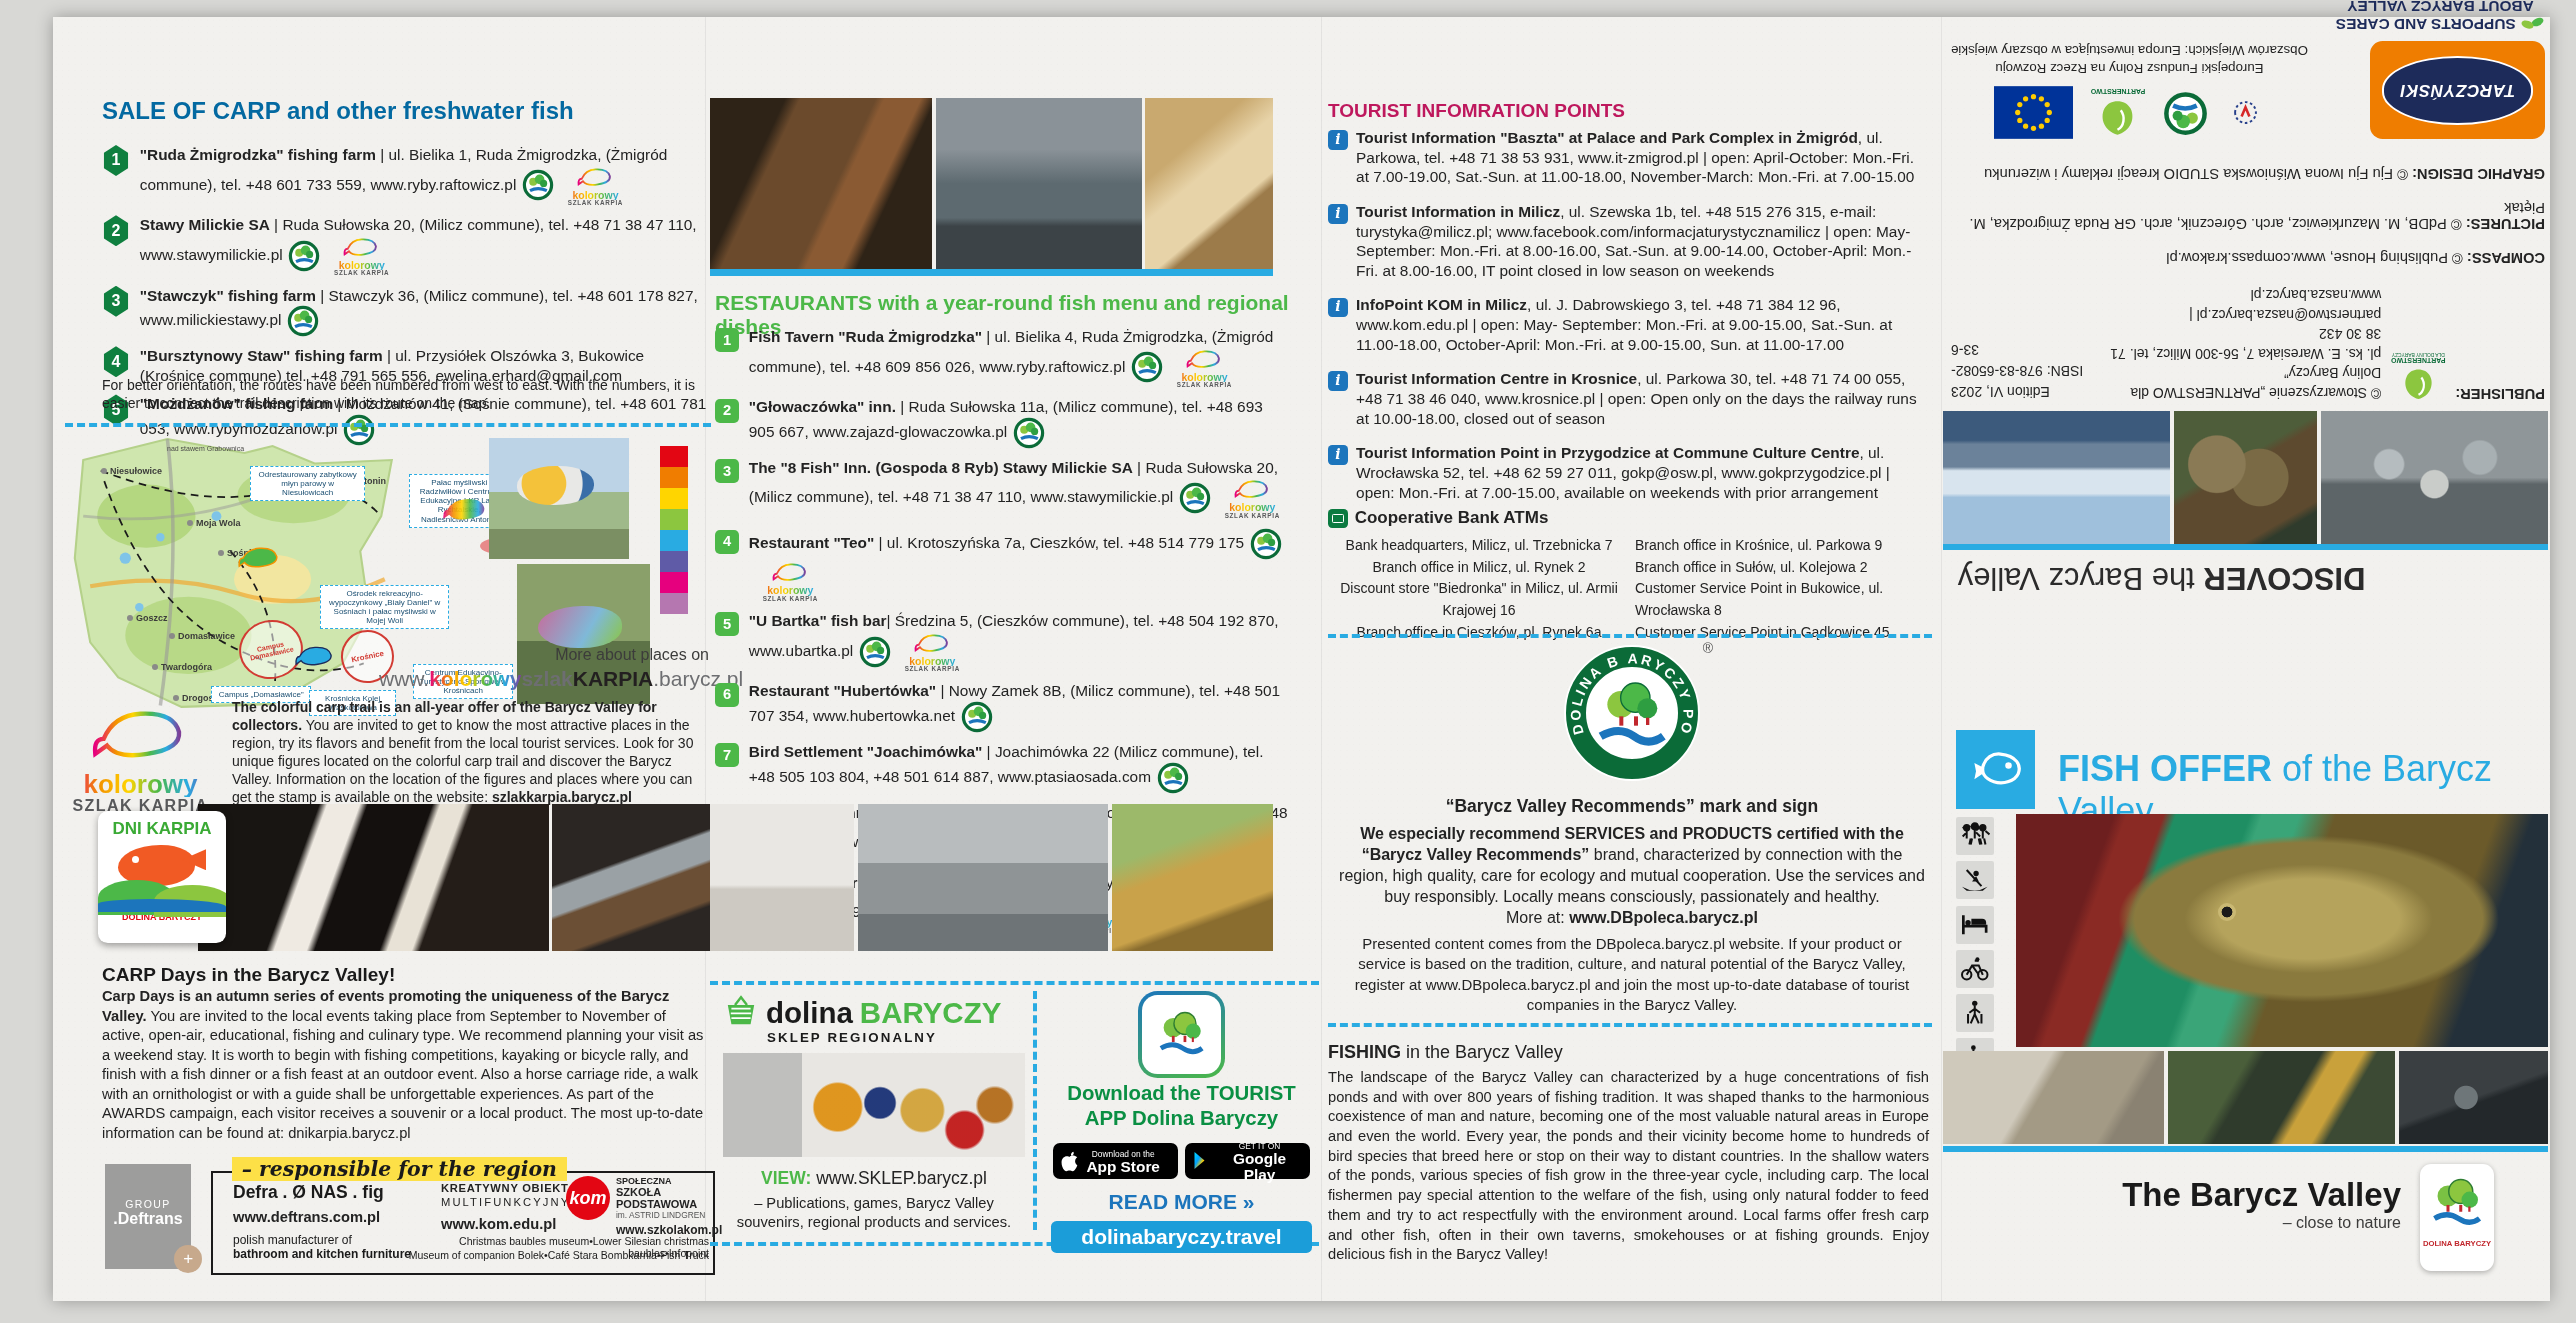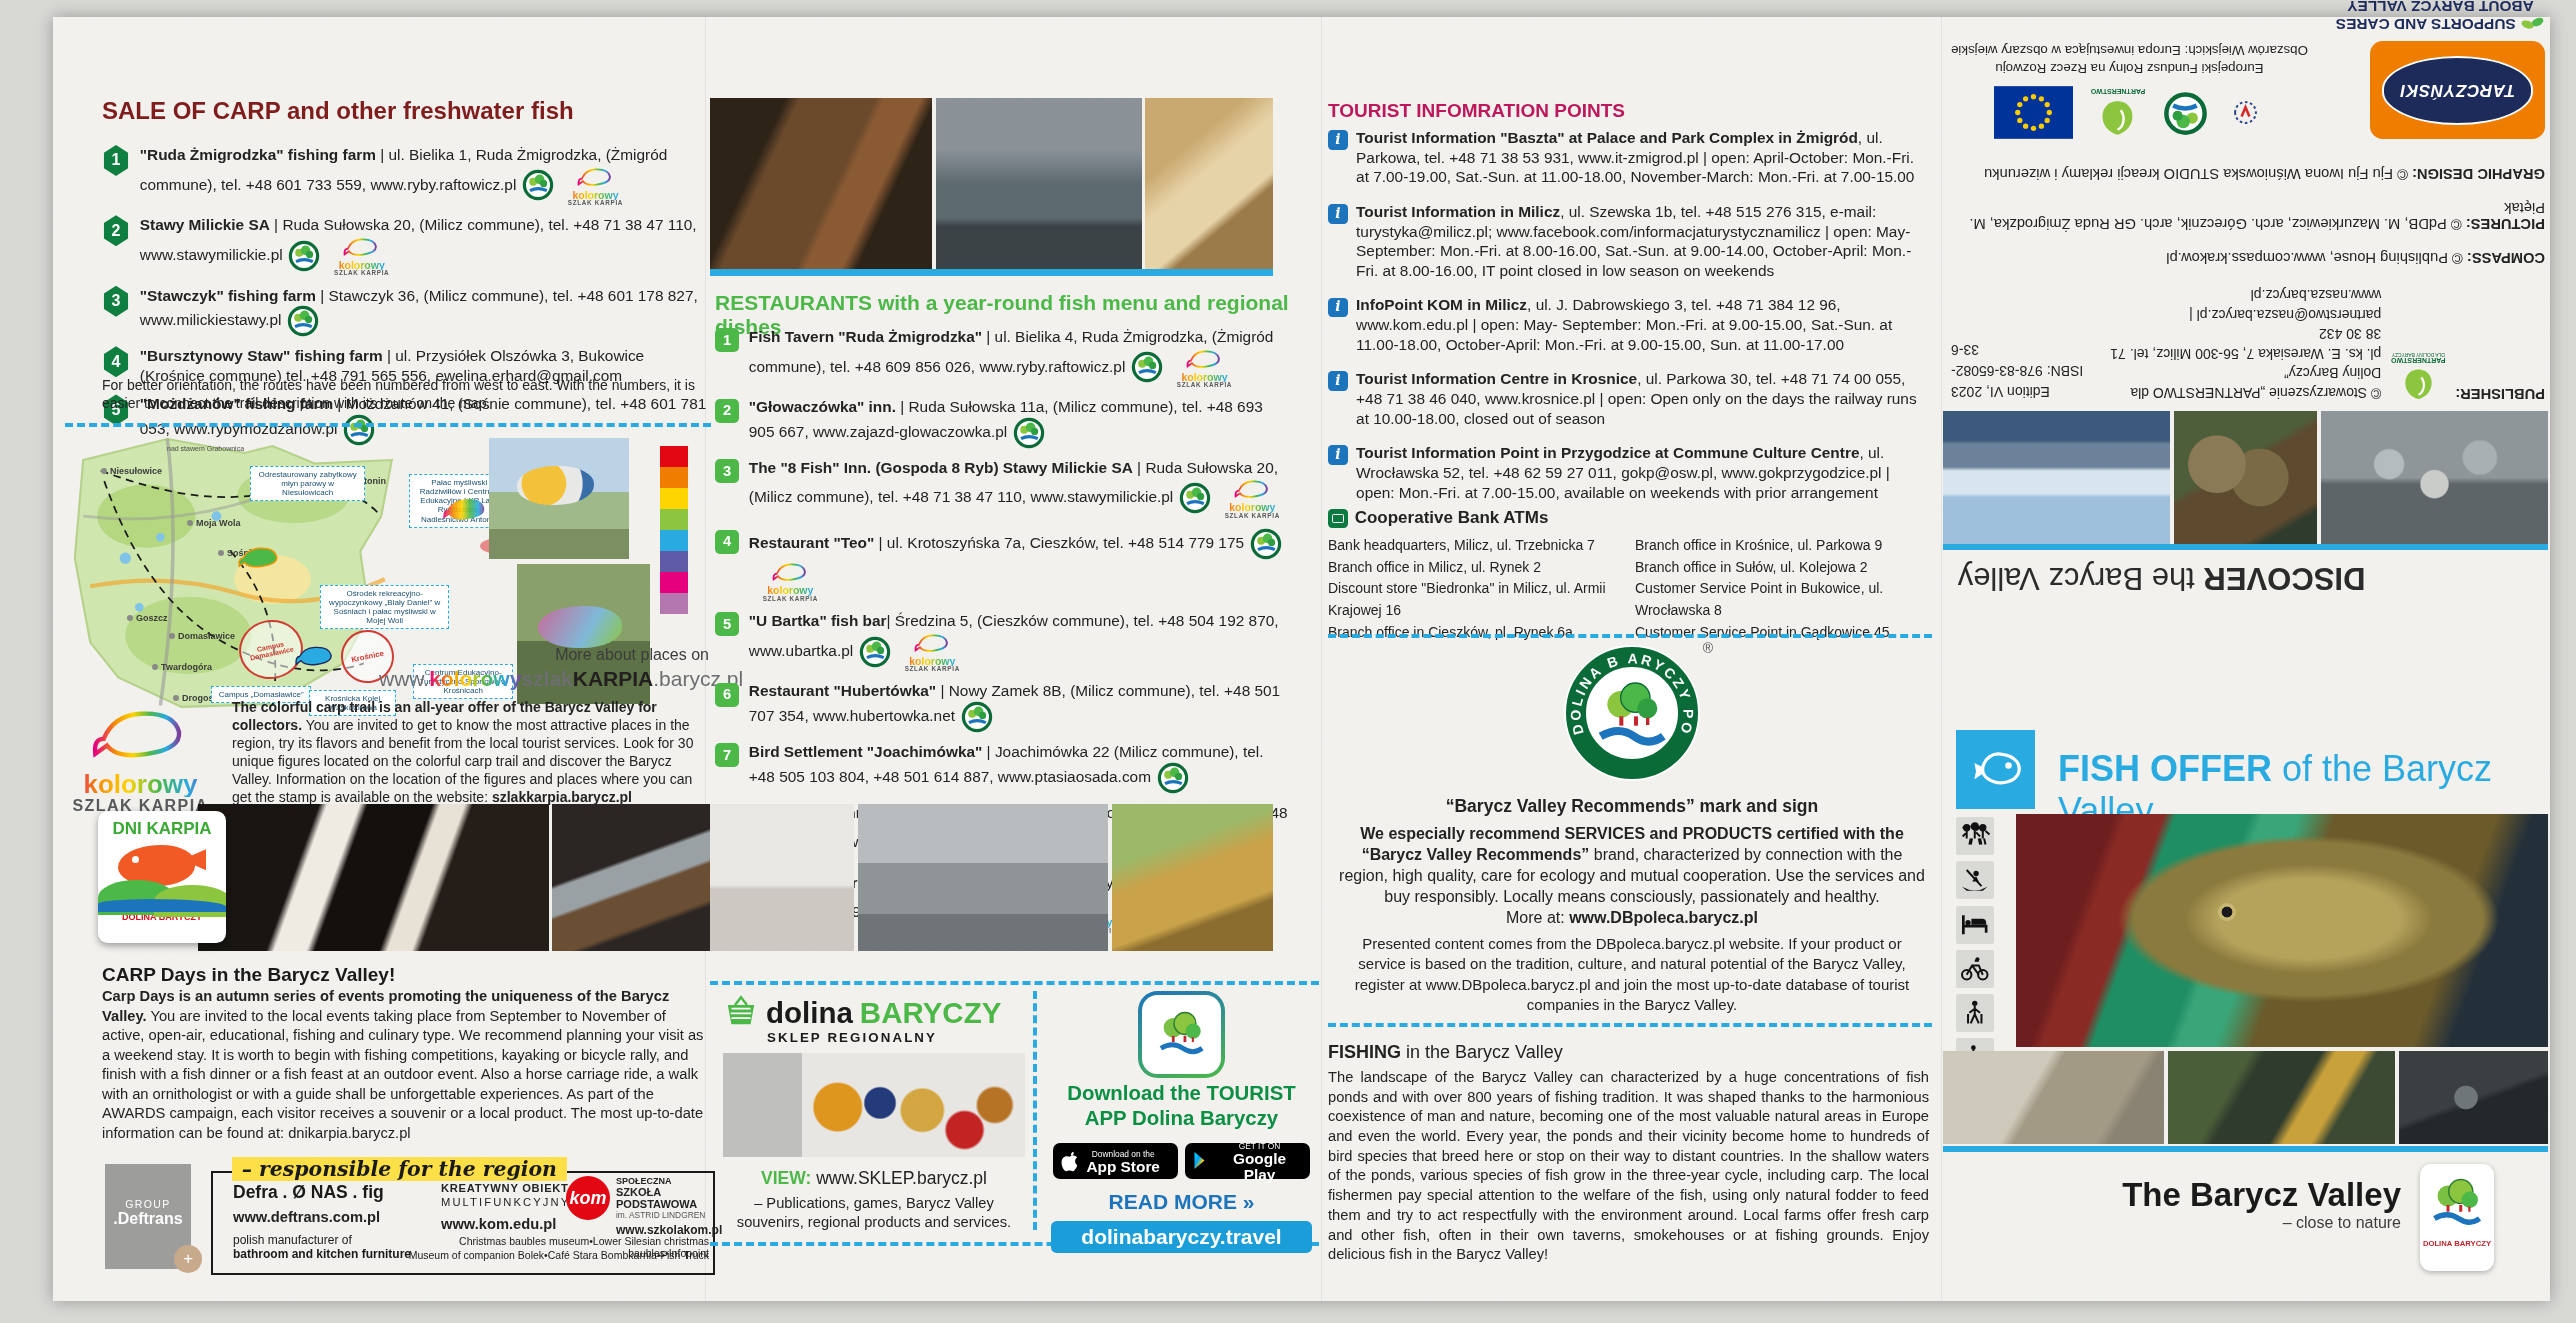--- a/index.html
+++ b/index.html
@@ -7,21 +7,21 @@
        font-family:"Liberation Sans",sans-serif;color:#232323;overflow:hidden;}
   .abs{position:absolute;}
   .paper{position:absolute;left:53px;top:17px;width:2497px;height:1284px;background:#f2f1ee;
          box-shadow:0 0 15.4px rgba(0,0,0,.3);
          background-image:radial-gradient(rgba(0,0,0,.02) 0.7px,transparent 0.7px);background-size:6.3px 6.3px;}
   .fold{position:absolute;top:17px;height:1284px;width:1.4px;background:rgba(0,0,0,.06);}
   .hdash{border-top:4.9px dashed #29abe2;height:0;}
   .vdash{border-left:4.9px dashed #29abe2;width:0;}
   .bluebar{background:#29abe2;}
   h1,h2,h3,p{margin:0;padding:0;}
-  .greenh{font-weight:bold;color:#7f1d1d;font-size:21px;}
+  .greenh{font-weight:bold;color:#0369a1;font-size:21px;}
   .list{display:flex;flex-direction:column;}
   .item{display:flex;gap:9.8px;margin-bottom:9px;font-size:15.4px;line-height:1.27;}
   .item .txt b{font-weight:bold;}
   .hexb{flex:0 0 28px;width:28px;height:31px;background:#0f7f3f;color:#fff;font-weight:bold;font-size:16px;
         display:flex;align-items:center;justify-content:center;
         clip-path:polygon(50% 0,93% 25%,93% 75%,50% 100%,7% 75%,7% 25%);}
   .sqb{flex:0 0 24px;width:24px;height:24px;background:#4cb848;border-radius:4.9px;color:#fff;font-weight:bold;
        font-size:14.7px;display:flex;align-items:center;justify-content:center;margin-top:1.4px;}
   .dbb{display:inline-block;width:32px;height:32px;vertical-align:middle;margin-left:5.6px;}
   .klog{display:inline-block;width:69px;vertical-align:middle;margin-left:7px;text-align:center;line-height:1;}
@@ -467,21 +467,21 @@
     </div>
   <div class="ipt">
       <span class="iico">i</span>
       <span><b>Tourist Information Point in Przygodzice at Commune Culture Centre</b><span>, ul. Wrocławska 52, tel. +48 62 59 27 011, gokp@osw.pl, www.gokprzygodzice.pl | open: Mon.-Fri. at 7.00-15.00, available on weekends with prior arrangement</span></span>
     </div>
 </div>
 
 <div class="abs" style="left:1328px;top:508px;font-size:17px;font-weight:bold;"><span class="atmico">
       <span></span>
     </span><span>Cooperative Bank ATMs</span></div>
-<div class="abs" style="left:1328px;top:535px;width:302px;font-size:14px;line-height:1.55;">
+<div class="abs" style="left:1328px;top:535px;width:302px;font-size:14px;line-height:1.55;text-align:center;">
   <div>Bank headquarters, Milicz, ul. Trzebnicka 7</div>
   <div>Branch office in Milicz, ul. Rynek 2</div>
   <div>Discount store "Biedronka" in Milicz, ul. Armii Krajowej 16</div>
   <div>Branch office in Cieszków, pl. Rynek 6a</div>
 </div>
 <div class="abs" style="left:1635px;top:535px;width:302px;font-size:14px;line-height:1.55;">
   <div>Branch office in Krośnice, ul. Parkowa 9</div>
   <div>Branch office in Sułów, ul. Kolejowa 2</div>
   <div>Customer Service Point in Bukowice, ul. Wrocławska 8</div>
   <div>Customer Service Point in Gądkowice 45</div>

